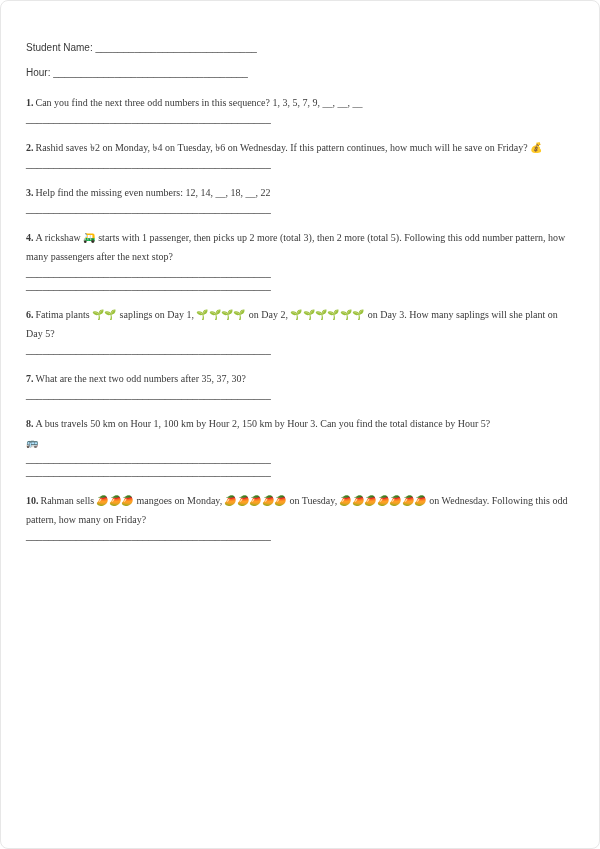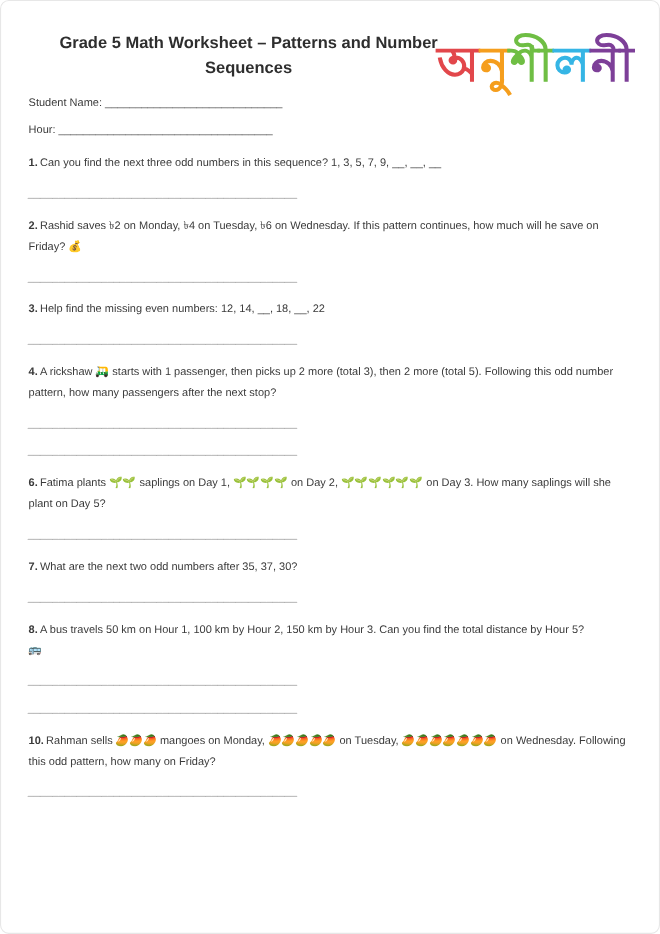--- a/index.html
+++ b/index.html
@@ -16,35 +16,31 @@
     width: 360px; margin: 2px 0 0 20px; text-align: center;
   }
   .logo {
     position: absolute; top: -4px; right: -8px;
     font-weight: bold; font-size: 44px; line-height: 1.6; letter-spacing: 1px;
     white-space: nowrap;
   }
   .fields { margin-top: 14px; margin-bottom: 8px; }
   .field { font-size: 10px; color: #3a3a3a; line-height: 14px; margin-bottom: 11px; }
   .field .blank { color: #4a4a4a; }
-  .question { margin-top: 13px; font-size: 10px; line-height: 19px; color: #3a3a3a; max-width: 545px; }
+  .question { margin-top: 13px; font-size: 10px; line-height: 19px; color: #3a3a3a; max-width: 545px; font-family: Liberation Serif, serif; }
   .qnum { font-weight: bold; margin-right: 2px; }
   .qtext { white-space: pre-wrap; }
-  .answer-line { margin-top: 12px; font-size: 10px; line-height: 13px; color: #4a4a4a; font-style: italic; }
+  .answer-line { margin-top: 0; font-size: 10px; line-height: 13px; color: #4a4a4a; }
 </style>
 </head>
 <body>
 
 <div class="page">
 
   <div class="header">
-    <div class="title">Grade 5 Math Worksheet – Patterns and Number Sequences</div>
-    <div class="logo">
-      <span style="color: rgb(226, 71, 75);">অ</span><span style="color: rgb(245, 158, 29);">নু</span><span style="color: rgb(111, 190, 68);">শী</span><span style="color: rgb(53, 181, 229);">ল</span><span style="color: rgb(125, 63, 152);">নী</span>
-    </div>
   </div>
 
   <div class="fields">
     <div class="field">
       <span>Student Name:</span>
       <span class="blank">_____________________________</span>
     </div>
     <div class="field">
       <span>Hour:</span>
       <span class="blank">___________________________________</span>

